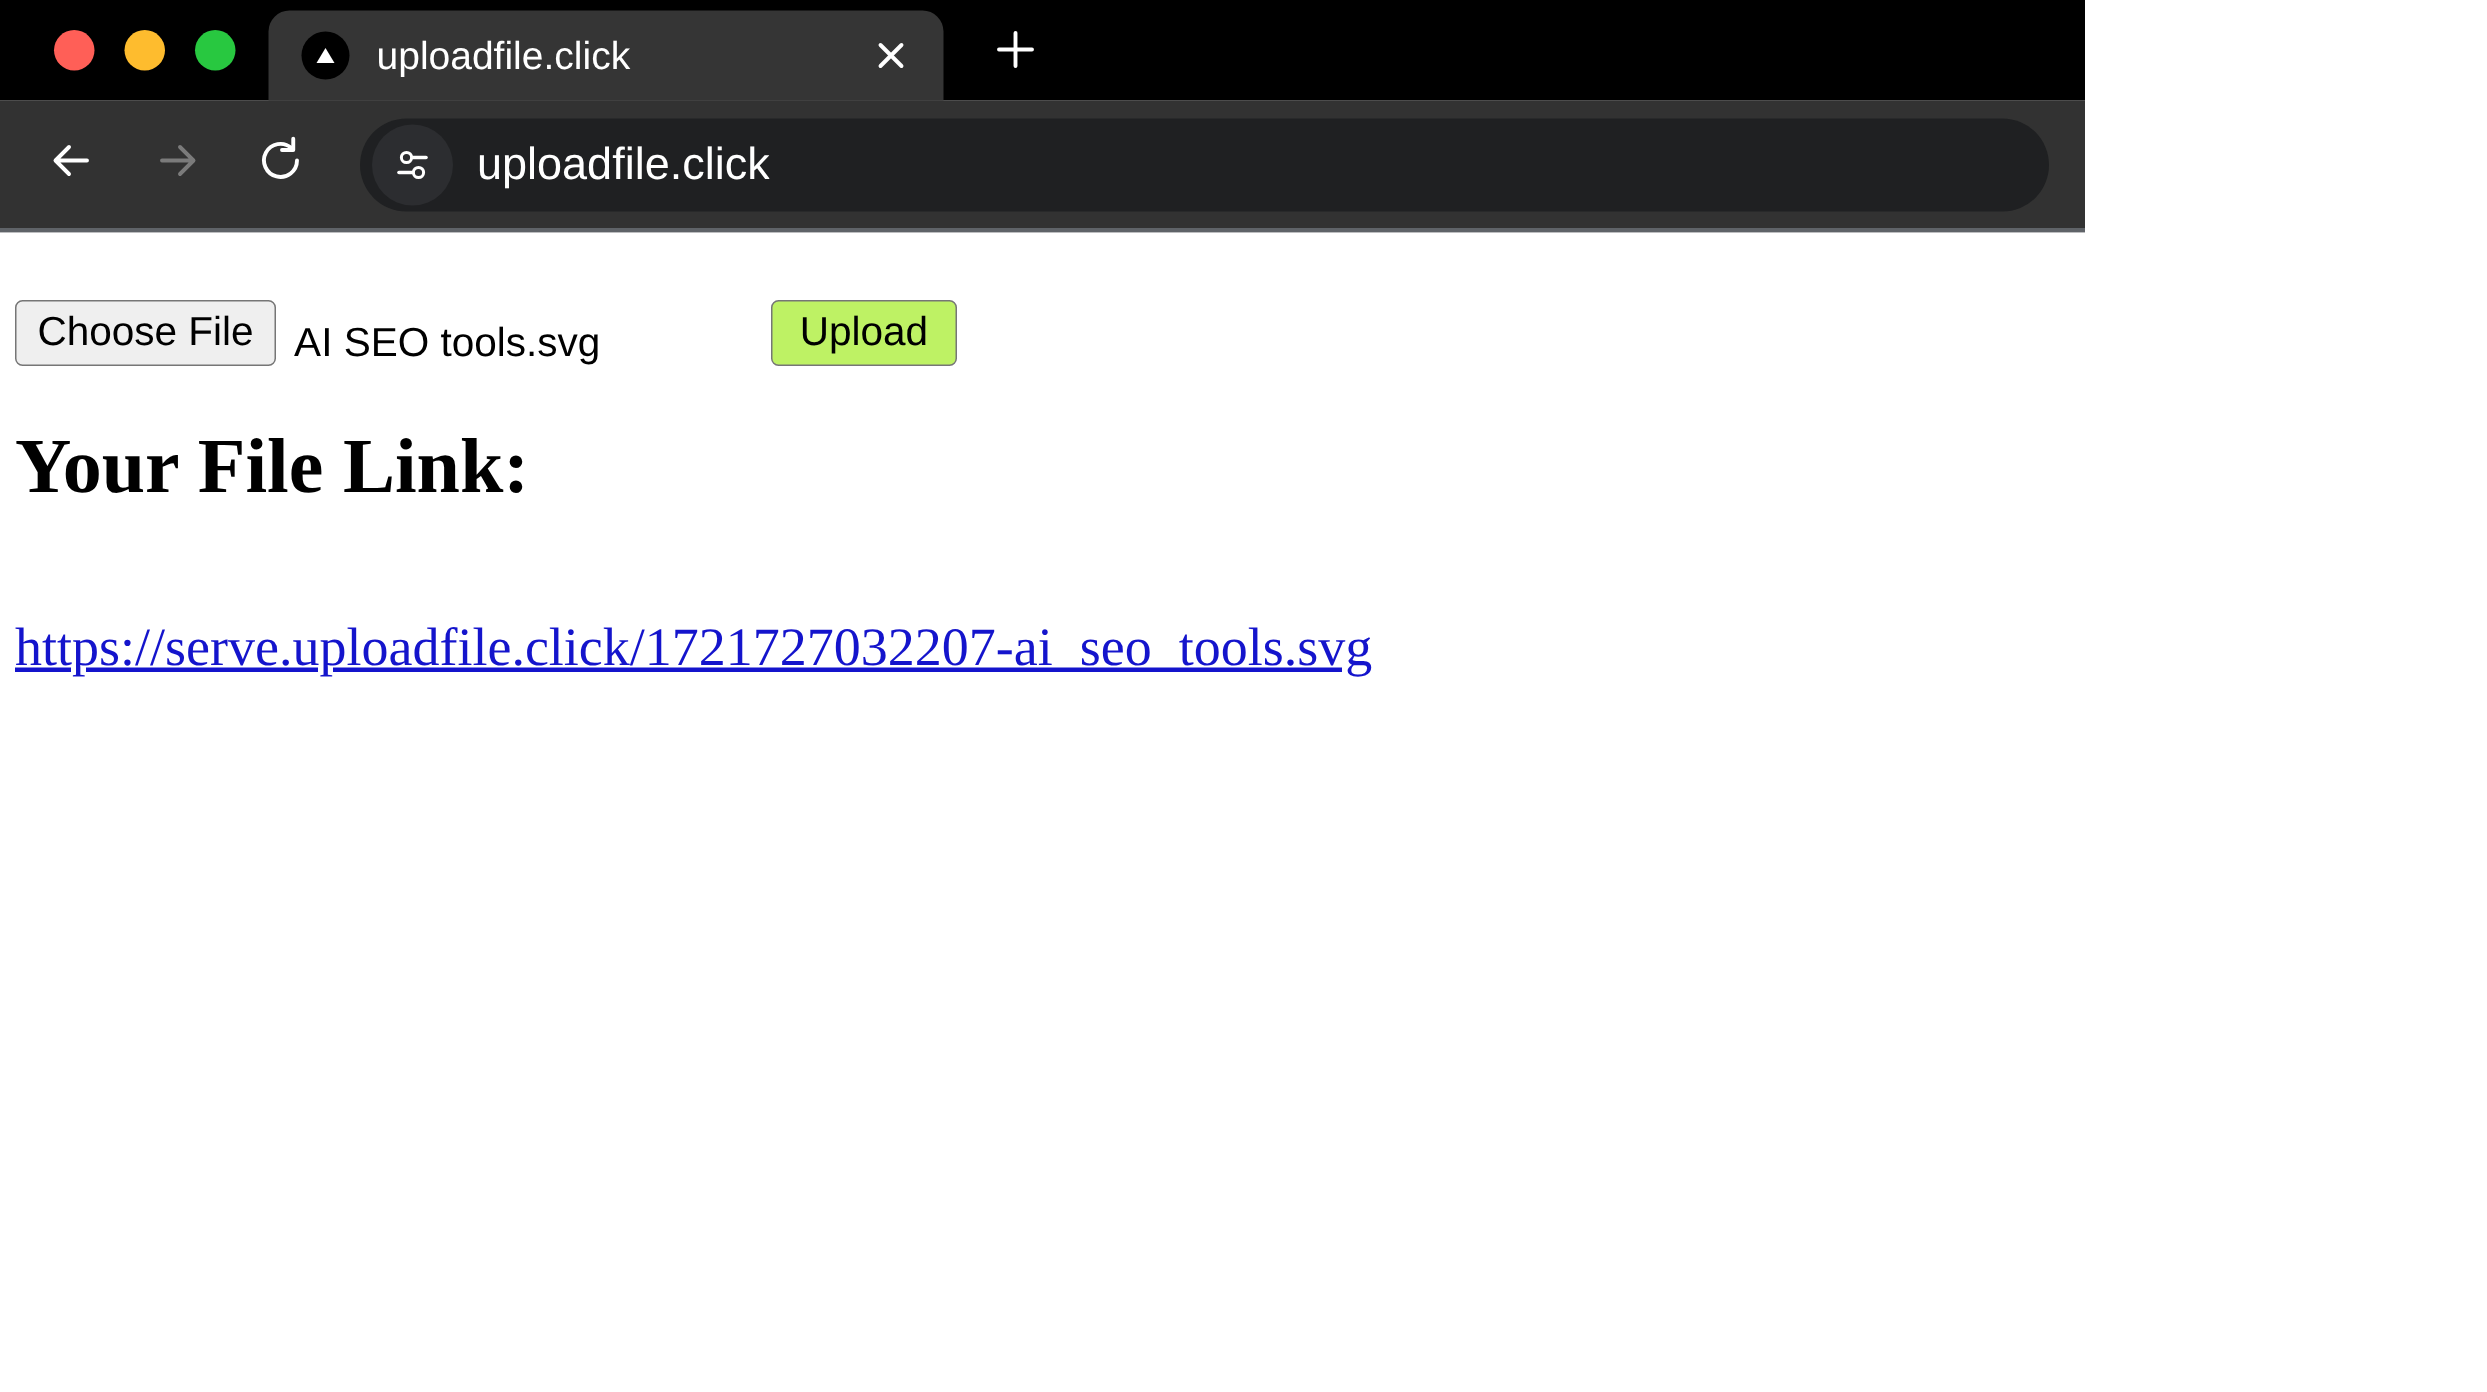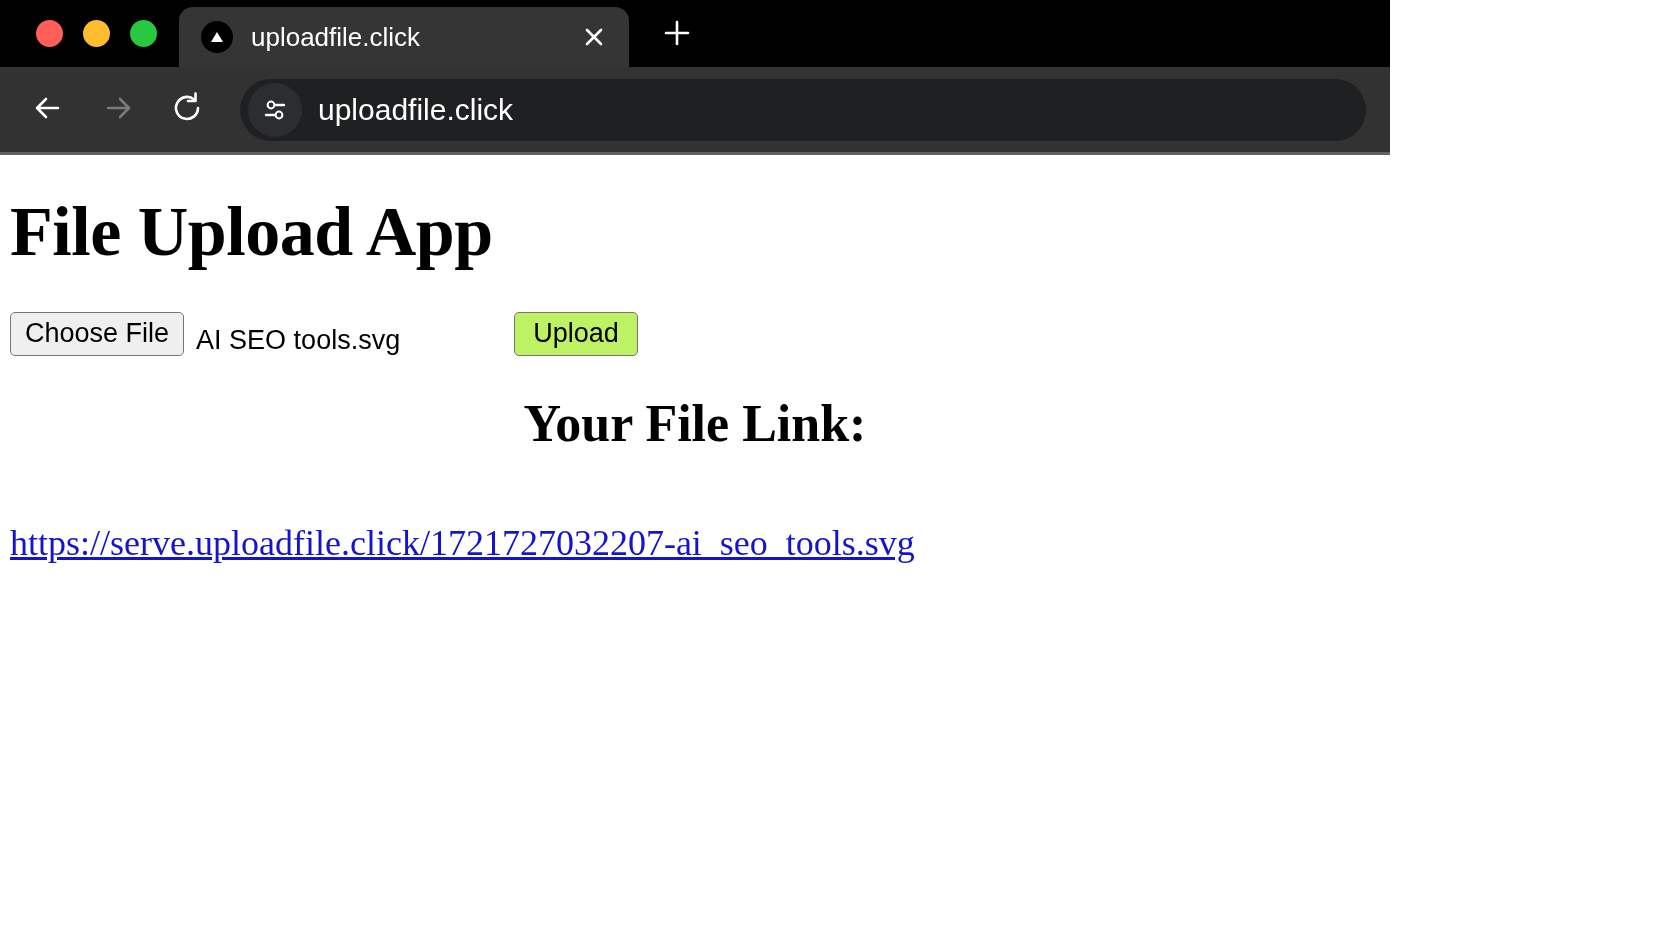--- a/index.html
+++ b/index.html
@@ -215,21 +215,20 @@
     margin-left: 114px;
     cursor: default;
   }
   .page-h2 {
     font-family: "Liberation Serif", serif;
     font-weight: bold;
     font-size: 52px;
     line-height: 1;
     color: #000000;
     margin: 42px 0 0 0;
-    text-align: center;
   }
   .file-link {
     display: inline-block;
     font-family: "Liberation Serif", serif;
     font-size: 36px;
     color: #1414cc;
     text-decoration: underline;
     margin-top: 72px;
     word-break: break-all;
     cursor: pointer;
@@ -308,21 +307,20 @@
           <path d="M6 20 L14.8 20" stroke="currentColor" stroke-width="2.4" stroke-linecap="round"></path>
         </svg>
       </span>
       <span class="omnibox-url">uploadfile.click</span>
     </div>
 
   </div>
 
   <div class="viewport">
 
-    <h1 class="page-h1">File Upload App</h1>
 
     <div class="upload-form">
       <div class="file-field">
         <span class="choose-btn">Choose File</span>
         <span class="file-name">AI SEO tools.svg</span>
       </div>
       <span class="upload-btn">Upload</span>
     </div>
 
     <h2 class="page-h2">Your File Link:</h2>

